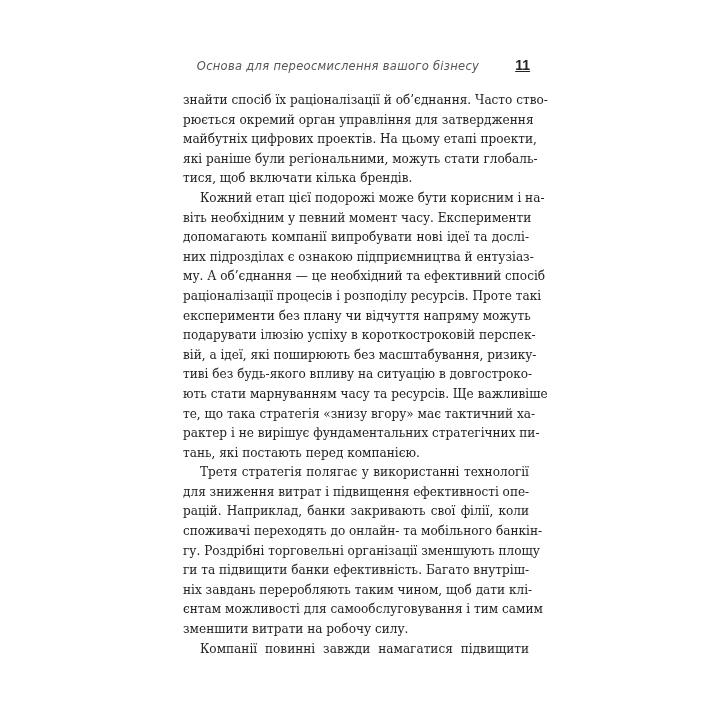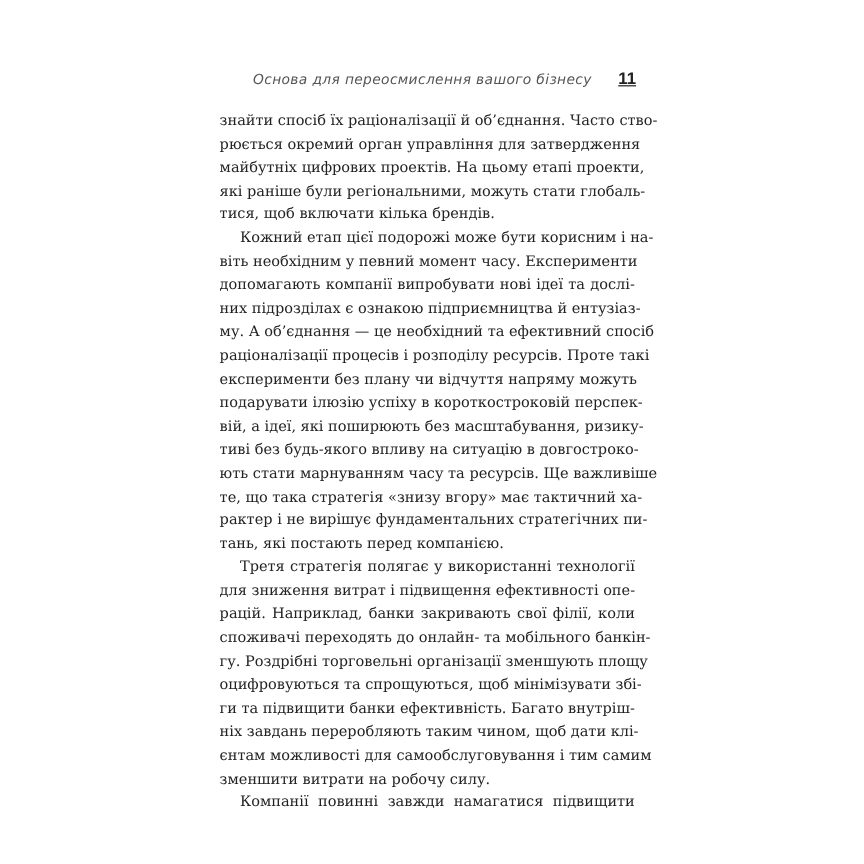--- a/index.html
+++ b/index.html
@@ -3,21 +3,21 @@
 <meta charset="utf-8">
 <style>
   html, body { margin: 0; padding: 0; background: #ffffff; }
   body { width: 720px; height: 720px; position: relative; overflow: hidden; }
   .header {
     position: absolute; top: 57px; left: 180px; width: 350px; height: 20px;
     display: flex; justify-content: flex-end; align-items: baseline;
   }
   .running-title {
     font-family: "DejaVu Sans", sans-serif; font-style: italic;
-    font-size: 11.5px; color: #555; letter-spacing: 0.3px; margin-right: 22px;
+    font-size: 11.5px; color: #555; letter-spacing: 0.3px; margin-right: 36px;
   }
   .page-number {
     font-family: "Liberation Sans", sans-serif; font-weight: bold;
     font-size: 14px; color: #222; text-decoration: underline;
   }
   .body-text {
     position: absolute; top: 91px; left: 183px; width: 346px;
     font-family: "DejaVu Serif", serif; font-size: 12.1px; line-height: 19.6px;
     color: #222;
   }
@@ -59,21 +59,20 @@
       <span class="line">те, що така стратегія «знизу вгору» має тактичний ха-</span>
       <span class="line">рактер і не вирішує фундаментальних стратегічних пи-</span>
       <span class="line last">тань, які постають перед компанією.</span>
     </div>
     <div>
       <span class="line indent">Третя стратегія полягає у використанні технології</span>
       <span class="line">для зниження витрат і підвищення ефективності опе-</span>
       <span class="line">рацій. Наприклад, банки закривають свої філії, коли</span>
       <span class="line">споживачі переходять до онлайн- та мобільного банкін-</span>
       <span class="line">гу. Роздрібні торговельні організації зменшують площу</span>
-      <span class="line">оцифровуються та спрощуються, щоб мінімізувати збі-</span>
       <span class="line">ги та підвищити банки ефективність. Багато внутріш-</span>
       <span class="line">ніх завдань переробляють таким чином, щоб дати клі-</span>
       <span class="line">єнтам можливості для самообслуговування і тим самим</span>
       <span class="line last">зменшити витрати на робочу силу.</span>
     </div>
     <div>
       <span class="line indent">Компанії повинні завжди намагатися підвищити</span>
     </div>
   </div>
 

